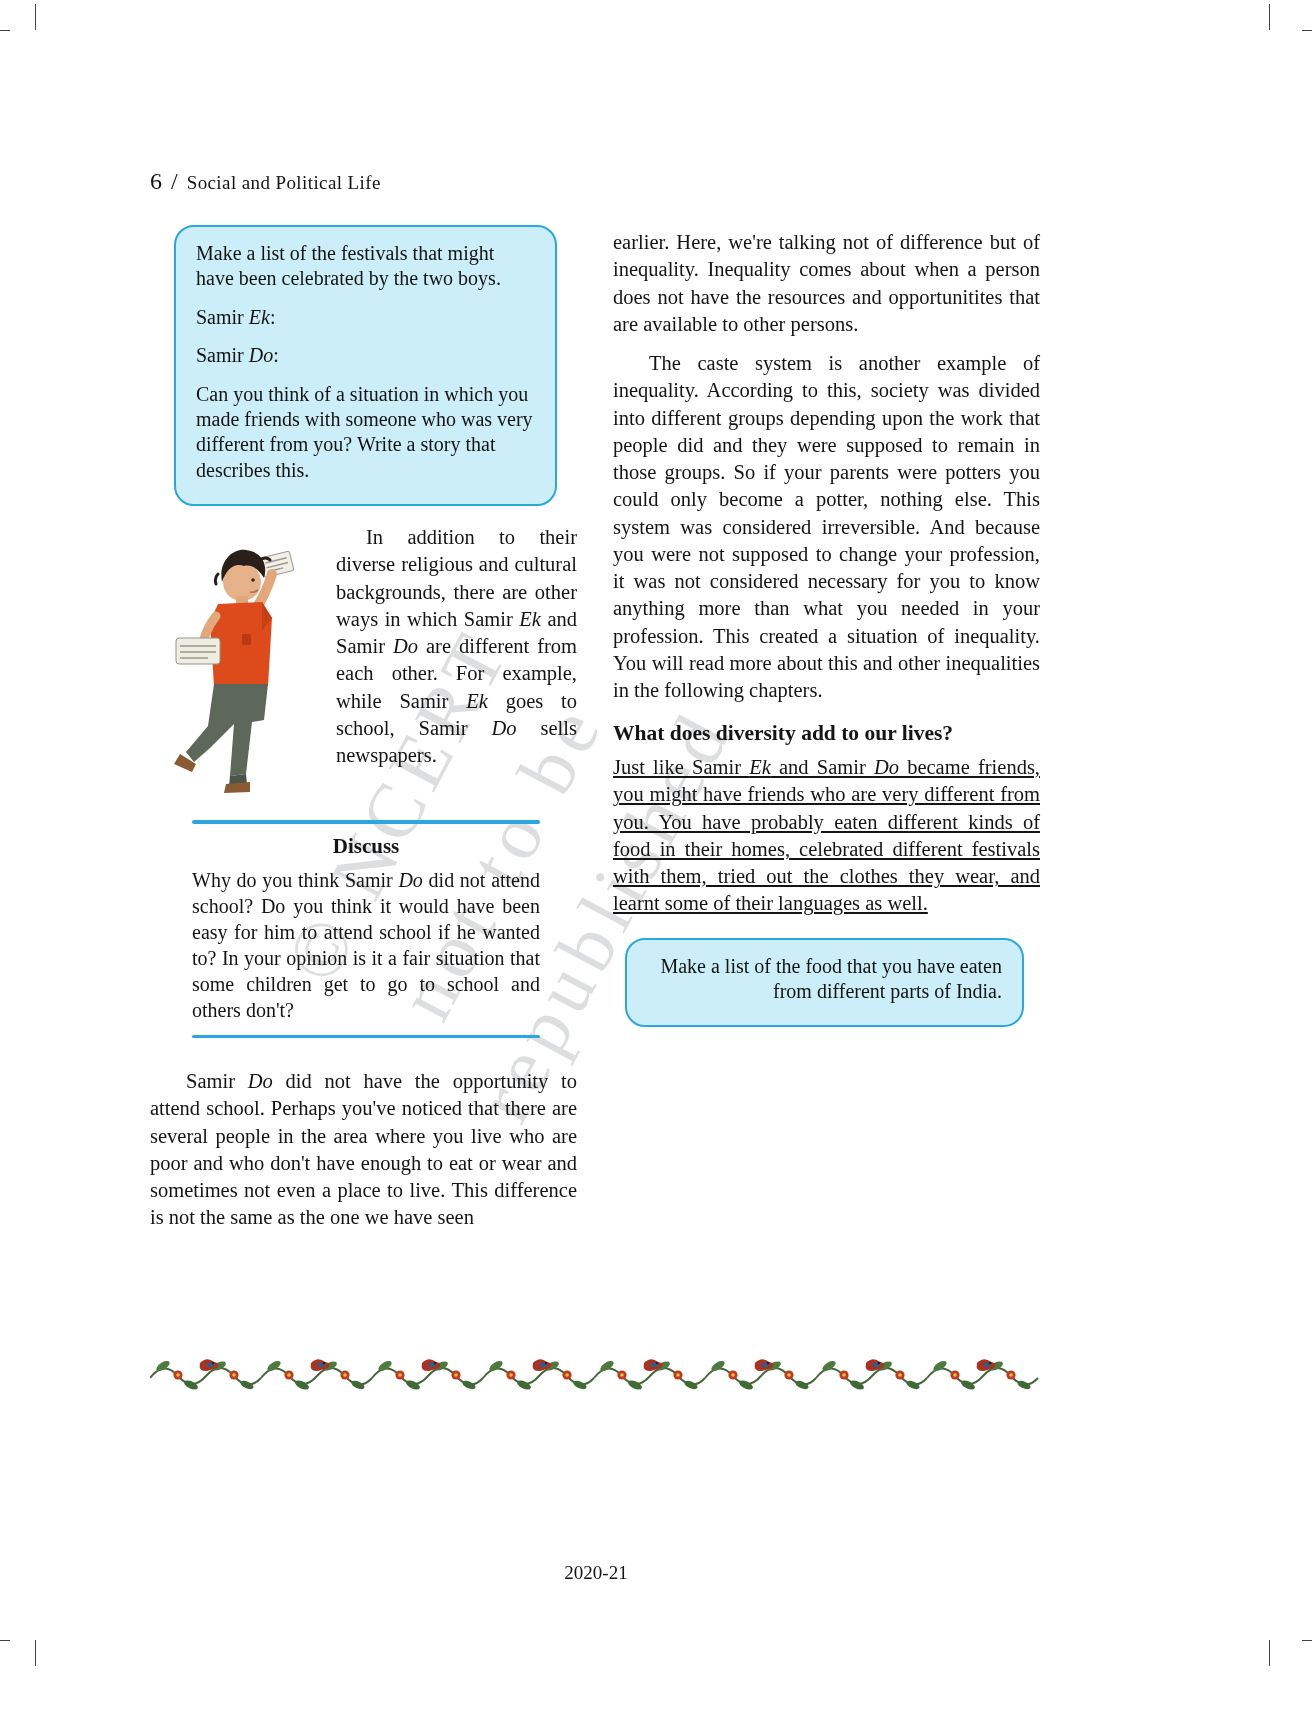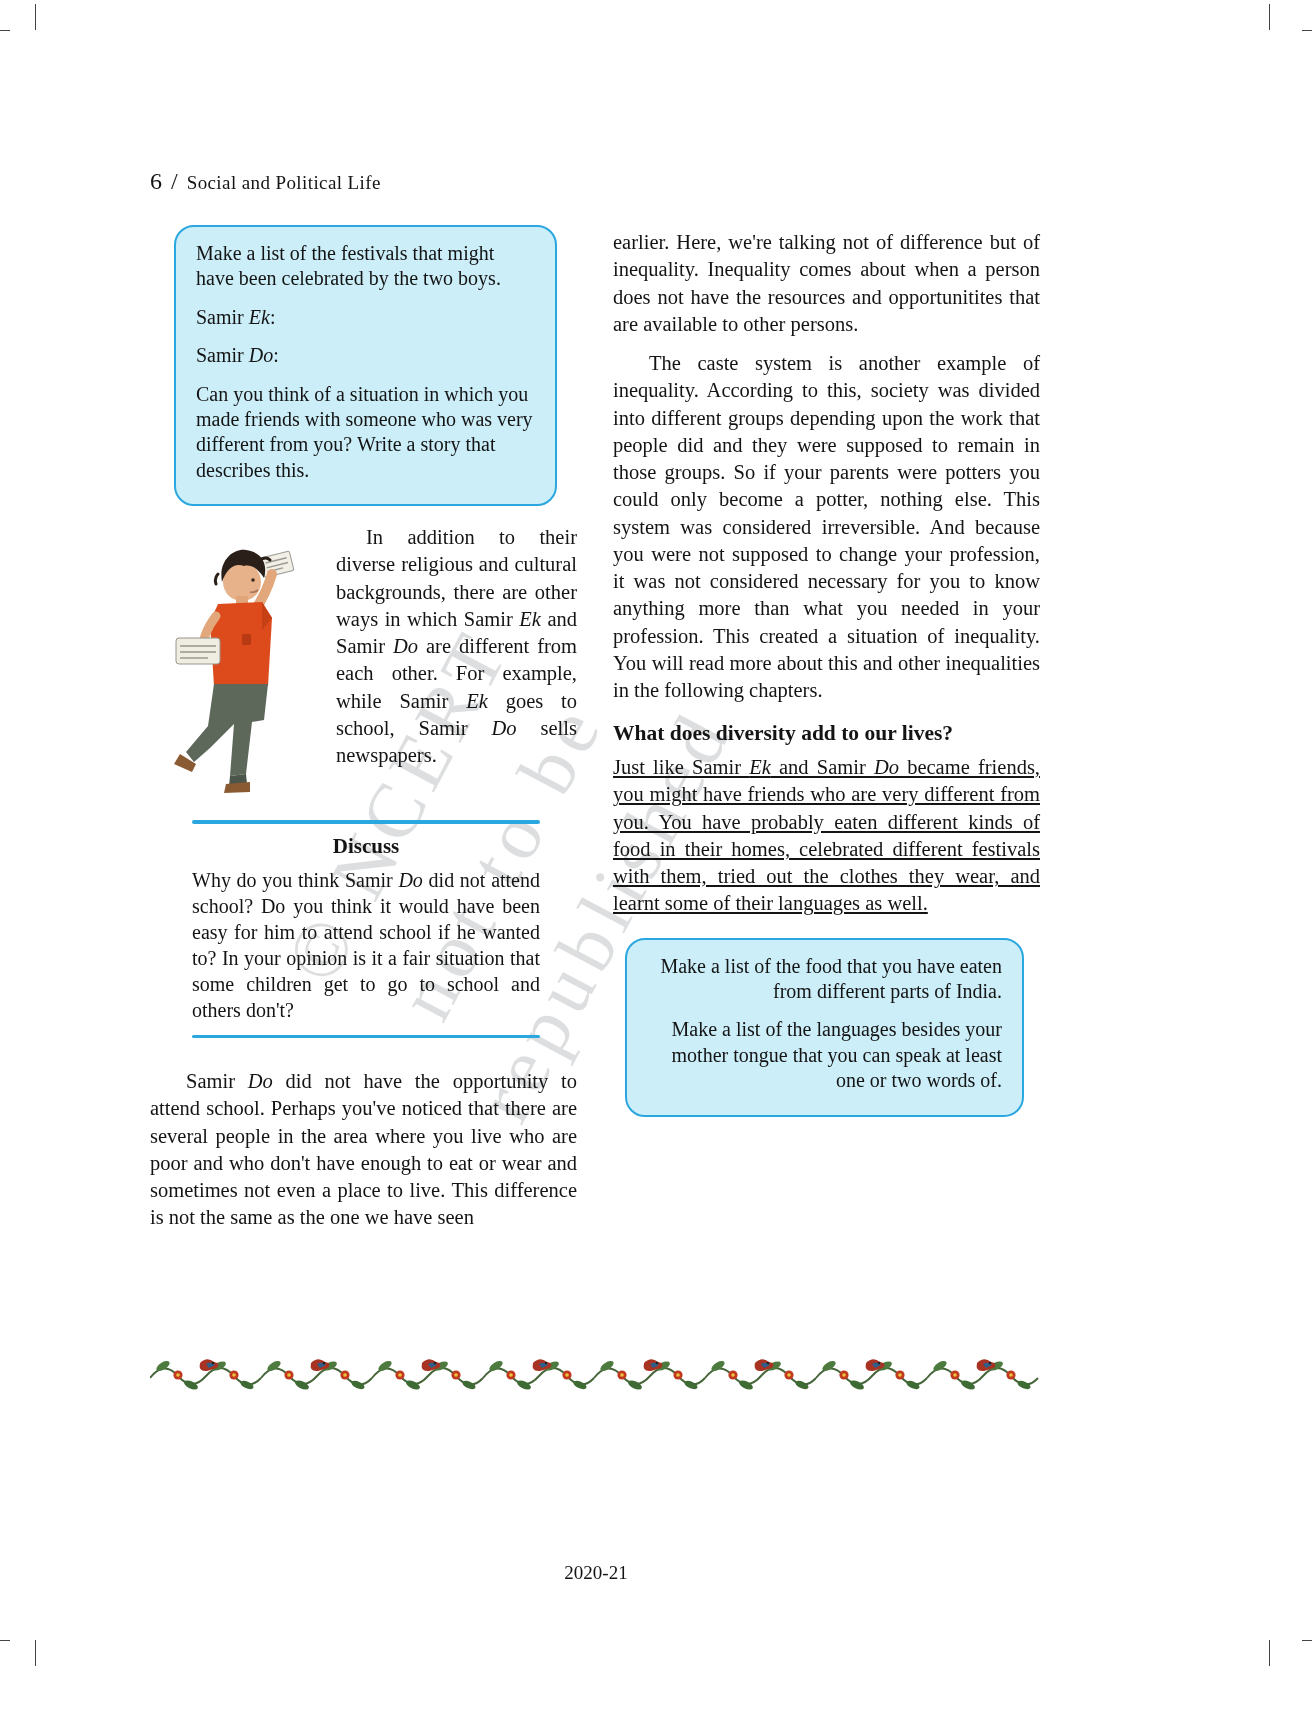--- a/index.html
+++ b/index.html
@@ -167,21 +167,20 @@
       </div>
 
       <div class="col right">
         <p class="p1"><span>earlier. Here, we're talking not of difference but of inequality. Inequality comes about when a person does not have the resources and opportunitites that are available to other persons.</span></p>
         <p class="p2"><span>The caste system is another example of inequality. According to this, society was divided into different groups depending upon the work that people did and they were supposed to remain in those groups. So if your parents were potters you could only become a potter, nothing else. This system was considered irreversible. And because you were not supposed to change your profession, it was not considered necessary for you to know anything more than what you needed in your profession. This created a situation of inequality. You will read more about this and other inequalities in the following chapters.</span></p>
         <h3 class="sechead">What does diversity add to our lives?</h3>
         <p class="p3"><span>Just like Samir </span><span class="it">Ek</span><span> and Samir </span><span class="it">Do</span><span> became friends, you might have friends who are very different from you. You have probably eaten different kinds of food in their homes, celebrated different festivals with them, tried out the clothes they wear, and learnt some of their languages as well.</span></p>
 
         <div class="bluebox">
           <p><span>Make a list of the food that you have eaten from different parts of India.</span></p>
-          <p><span>Make a list of the languages besides your mother tongue that you can speak at least one or two words of.</span></p>
         </div>
       </div>
 
     </div>
   </div>
 
   <svg class="floral" viewBox="0 0 890 48" preserveAspectRatio="none" aria-hidden="true">
     <defs>
       <g id="sprig">
         <path d="M0,26 Q14,8 28,24 Q42,40 56,24 Q70,8 84,24 Q98,40 111,26" fill="none" stroke="#46663a" stroke-width="2"></path>

